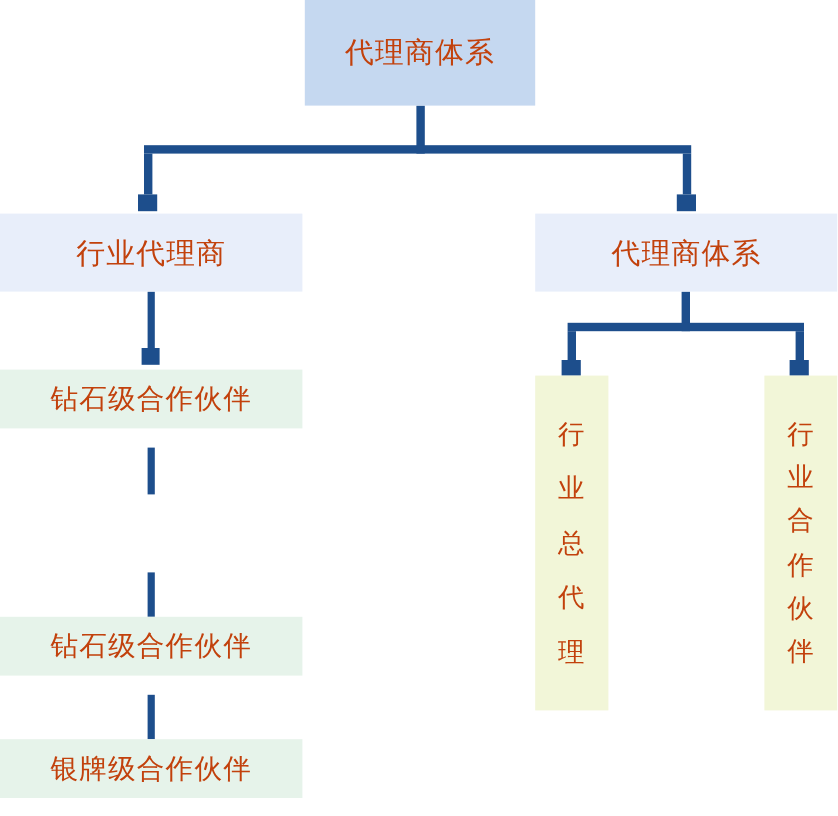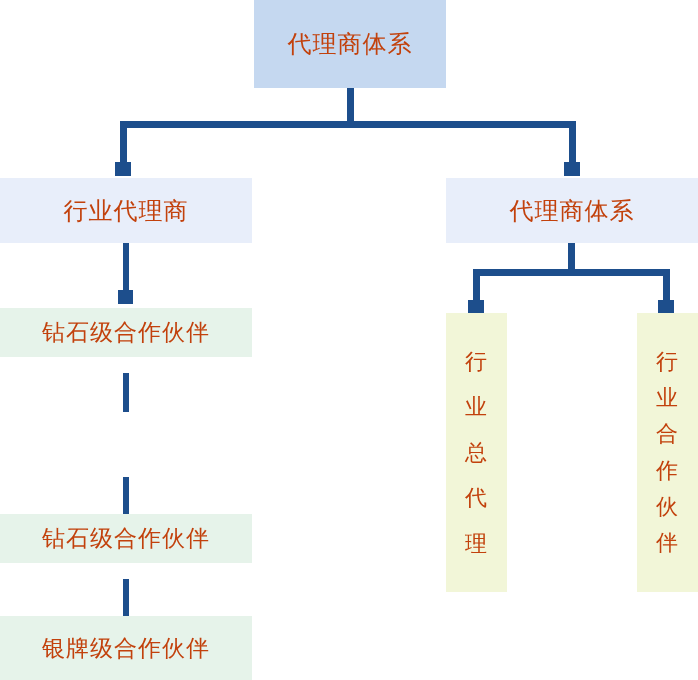--- a/index.html
+++ b/index.html
@@ -38,21 +38,21 @@
   .branch-left  { left: 0; }
   .branch-right { left: 446px; }
   .leaf-row {
     left: 0; width: 252px; height: 49px;
     background: #e6f3ea;
     font-size: 23px;
   }
   .leaf-row-1 { top: 308px; }
   .leaf-row-2 { top: 412px; }
   .leaf-row-3 { top: 514px; }
-  .leaf-row-4 { top: 616px; height: 64px; }
+  .leaf-row-4 { top: 616px; height: 49px; }
   .vbox {
     top: 313px; width: 61px; height: 279px;
     background: #f2f6d8;
   }
   .vbox-left  { left: 446px; }
   .vbox-right { left: 637px; }
   .vtext {
     display: flex;
     flex-direction: column;
     align-items: center;

